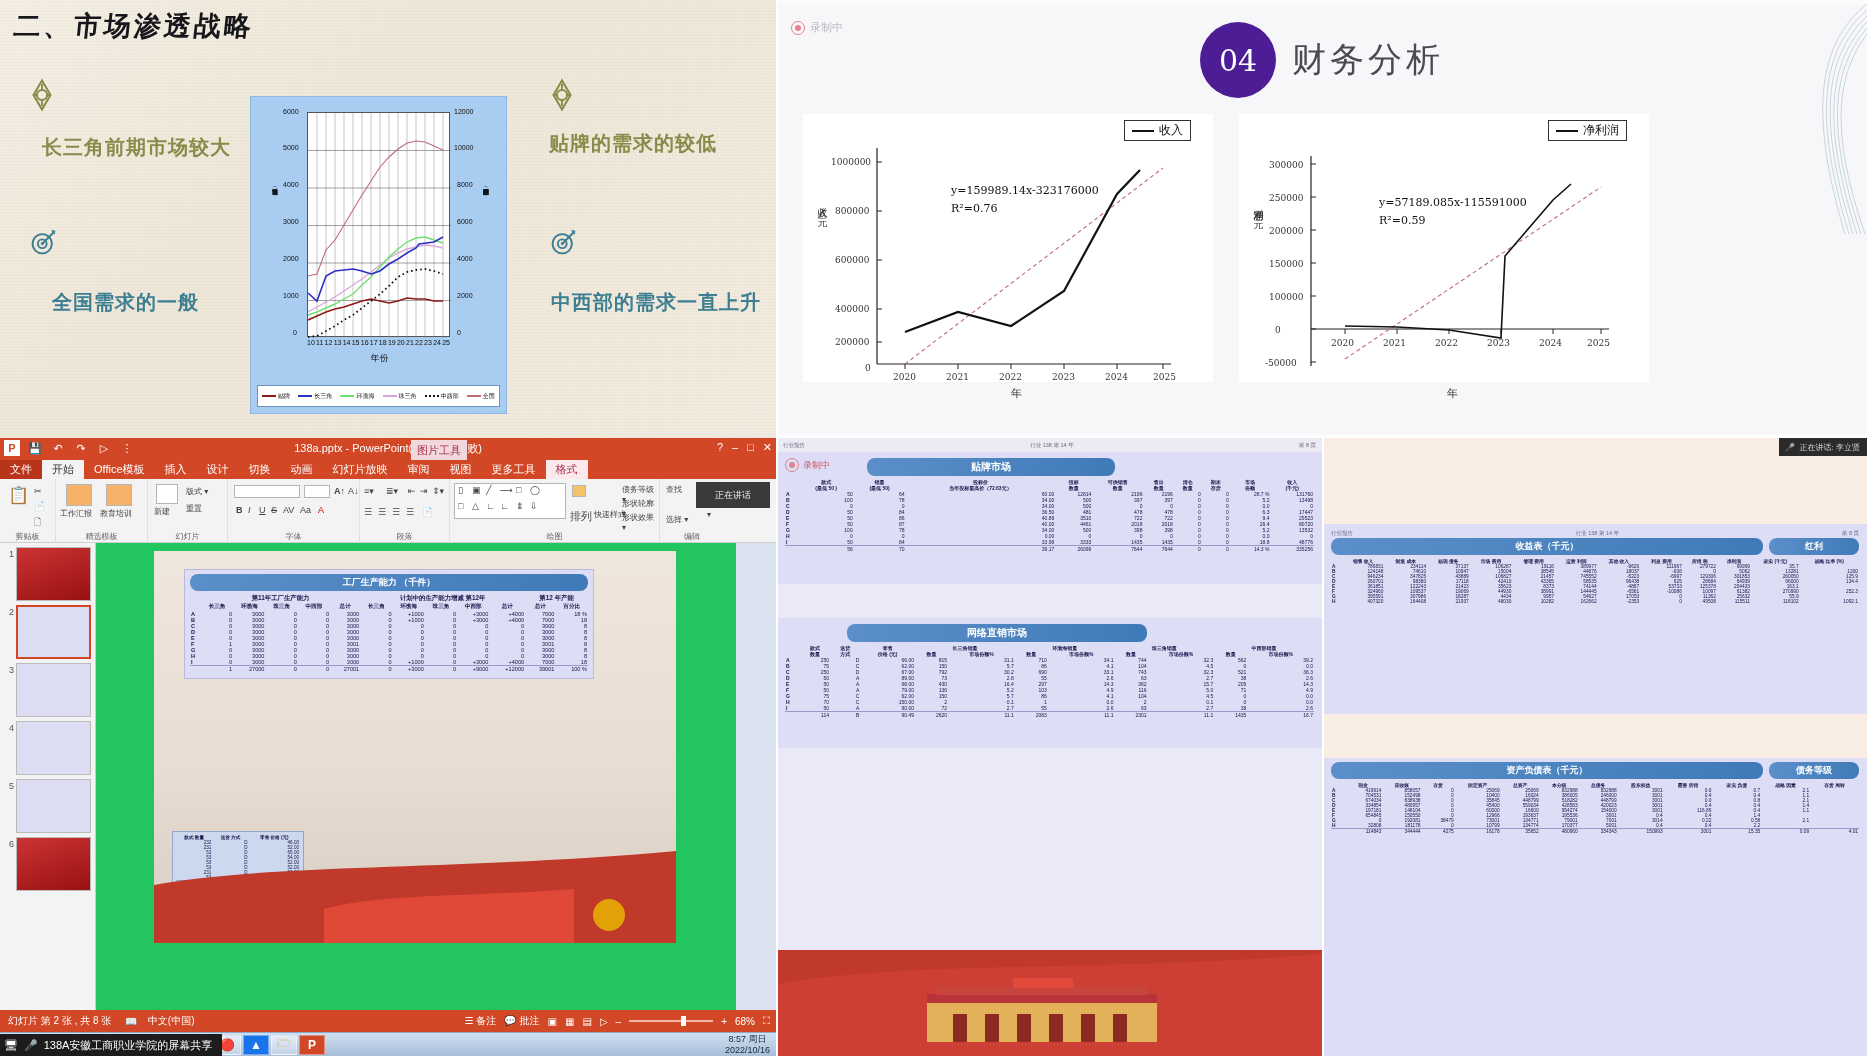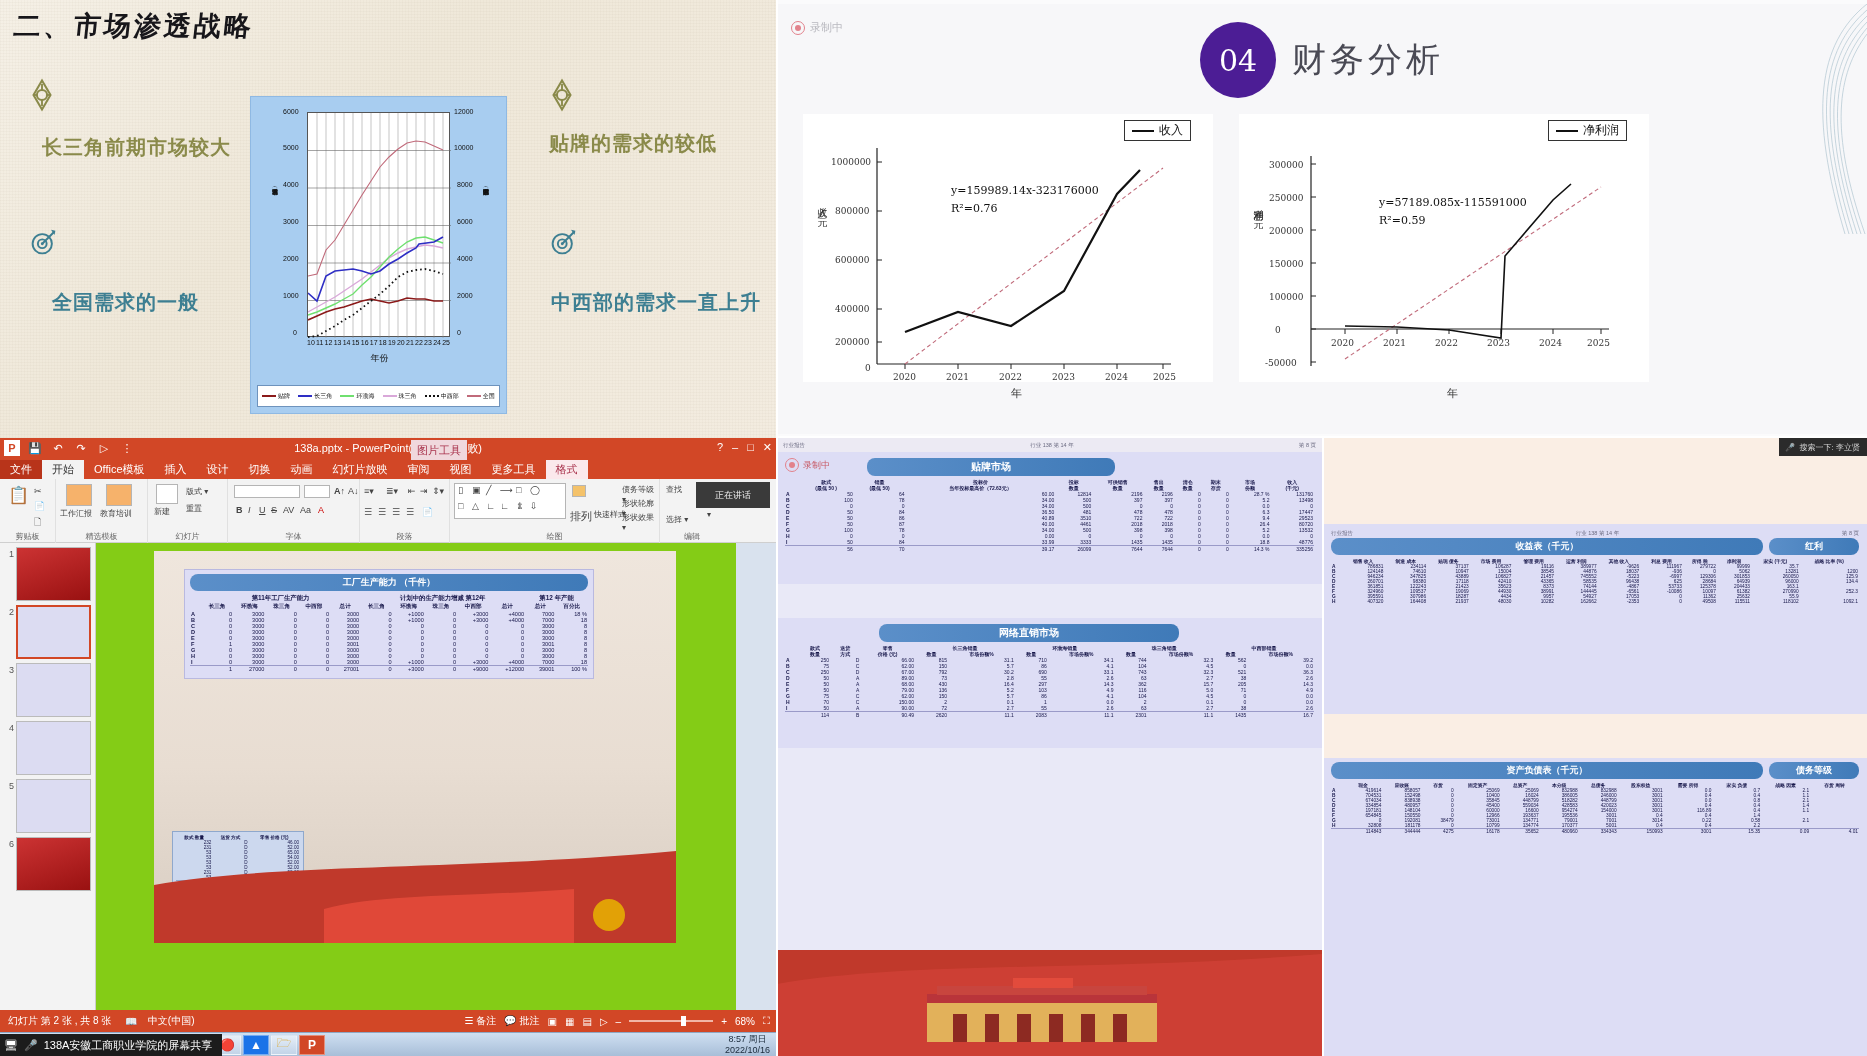--- a/index.html
+++ b/index.html
@@ -105,21 +105,21 @@
   #ppt-banner { position:absolute; right:6px; top:44px; width:74px; height:26px;
                 background:#3a3a3a; color:#eee; font-size:9px; display:flex;
                 align-items:center; justify-content:center; }
   #ppt-thumbs { position:absolute; left:0; top:105px; width:96px; bottom:46px;
                 background:#f3f3f3; border-right:1px solid #ccc; overflow:hidden; }
   .thumb-row { position:relative; height:54px; margin:4px 4px 4px 2px; display:flex; gap:2px; }
   .thumb-num { width:12px; font-size:9px; color:#555; text-align:right; padding-top:2px; }
   .thumb-img { flex:1; border:1px solid #bbb; background:#cfd7e8; position:relative; overflow:hidden; }
   .thumb-img.sel { border:2px solid #d24726; }
   #ppt-canvas { position:absolute; left:96px; top:105px; right:40px; bottom:46px;
-                background:#84cc16; overflow:hidden; }
+                background:#22c55e; overflow:hidden; }
   #slide { position:absolute; left:58px; top:8px; width:522px; height:392px;
            background:linear-gradient(180deg,#efe6dd 0%,#e8ddd2 55%,#d8cdc2 100%); overflow:hidden; }
   #slide-tbl1 { position:absolute; left:30px; top:18px; width:410px; background:#ddddf5;
                 border:1px solid #b9b9e0; padding:4px 5px 6px; }
   #slide-tbl2 { position:absolute; left:18px; top:280px; width:132px; background:#ccd8ee;
                 border:1px solid #8fa8cc; font-size:4.5px; padding:3px; }
   .bantxt { background:linear-gradient(90deg,#5b8fc9,#3f7ab8); color:#fff; text-align:center;
             font-size:9px; font-weight:700; padding:2px 0; border-radius:8px; margin-bottom:3px; }
   table.mini { width:100%; border-collapse:collapse; font-size:5.6px; color:#17174a; }
   table.mini th { font-weight:700; padding:0 1px; white-space:nowrap; }
@@ -1063,21 +1063,21 @@
               <td>0</td>
               <td>0</td>
               <td>14.3 %</td>
               <td>335256</td>
             </tr>
           </tbody>
       </table>
     </div>
 
     <div class="sheet" style="position:absolute;left:0;top:180px;width:545px;height:130px;">
-      <div class="bantxt" style="margin-left:94px;width:300px;font-size:10px;">网络直销市场</div>
+      <div class="bantxt" style="margin-left:62px;width:300px;font-size:10px;">网络直销市场</div>
       <table class="mini" style="font-size:5px;">
         <tbody>
             <tr id="onl-h1">
               <th></th>
               <th>款式</th>
               <th>送货</th>
               <th>零售</th>
               <th colspan="2">长三角销量</th>
               <th colspan="2">环渤海销量</th>
               <th colspan="2">珠三角销量</th>
@@ -1259,21 +1259,21 @@
             <rect x="336" y="64" width="14" height="28"></rect>
         </g>
         <rect x="236" y="28" width="60" height="10" fill="#e24b3c"></rect>
       </svg>
     </div>
   </div>
 
   <div class="pane" id="pane-brr">
     <div id="brr-speaking">
       <span>🎤</span>
-      <span>搜索一下: 李立贤</span>
+      <span>正在讲话: 李立贤</span>
     </div>
 
     <div style="position:absolute;left:0;top:86px;width:544px;height:190px;background:#ddddf5;padding:4px 8px;">
       <div class="mini-head" style="background:transparent;height:10px;padding:0;">
         <span>行业报告</span>
         <span>行业 138 第 14 年</span>
         <span>第 8 页</span>
       </div>
       <div style="display:flex;gap:6px;">
         <div class="bantxt" style="flex:1;font-size:9px;">收益表（千元）</div>

